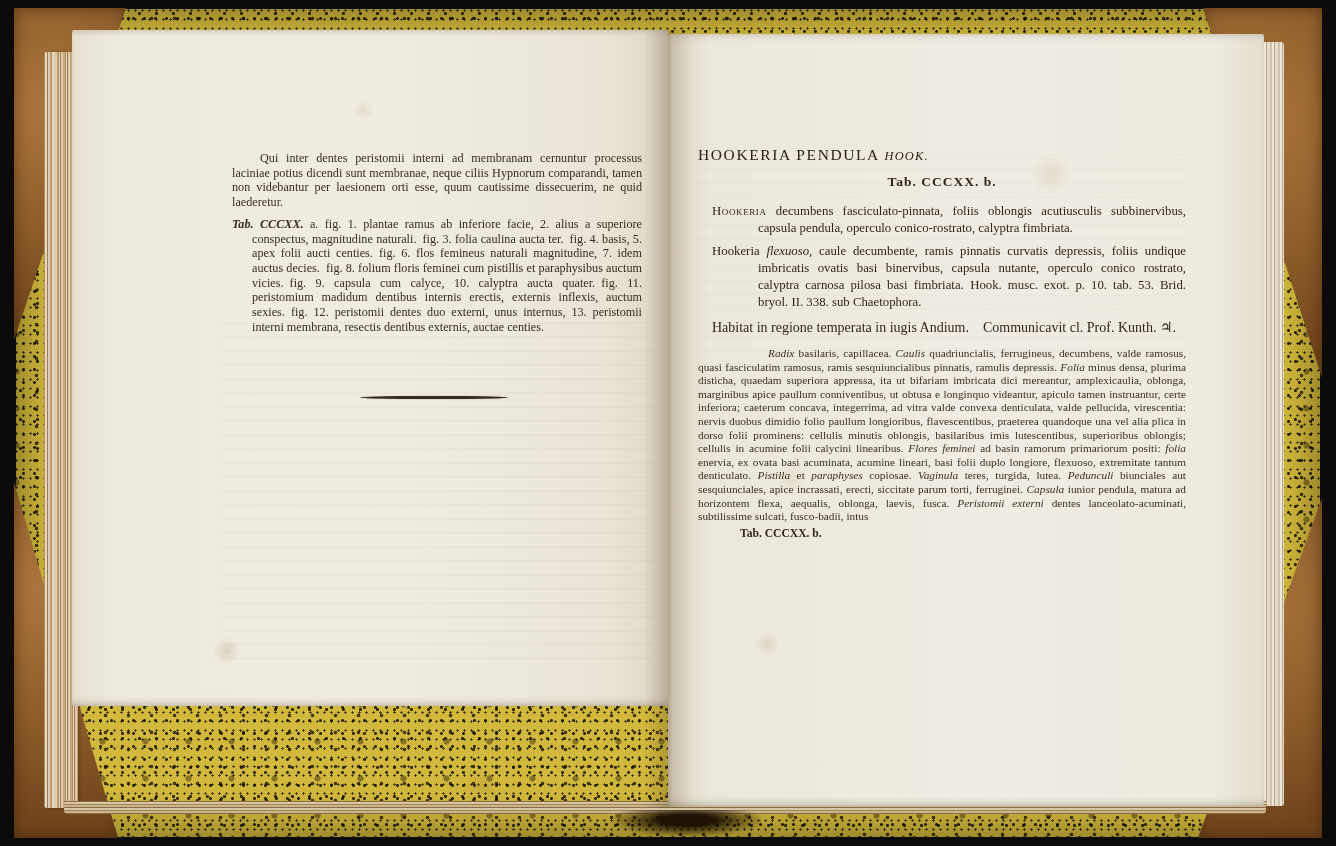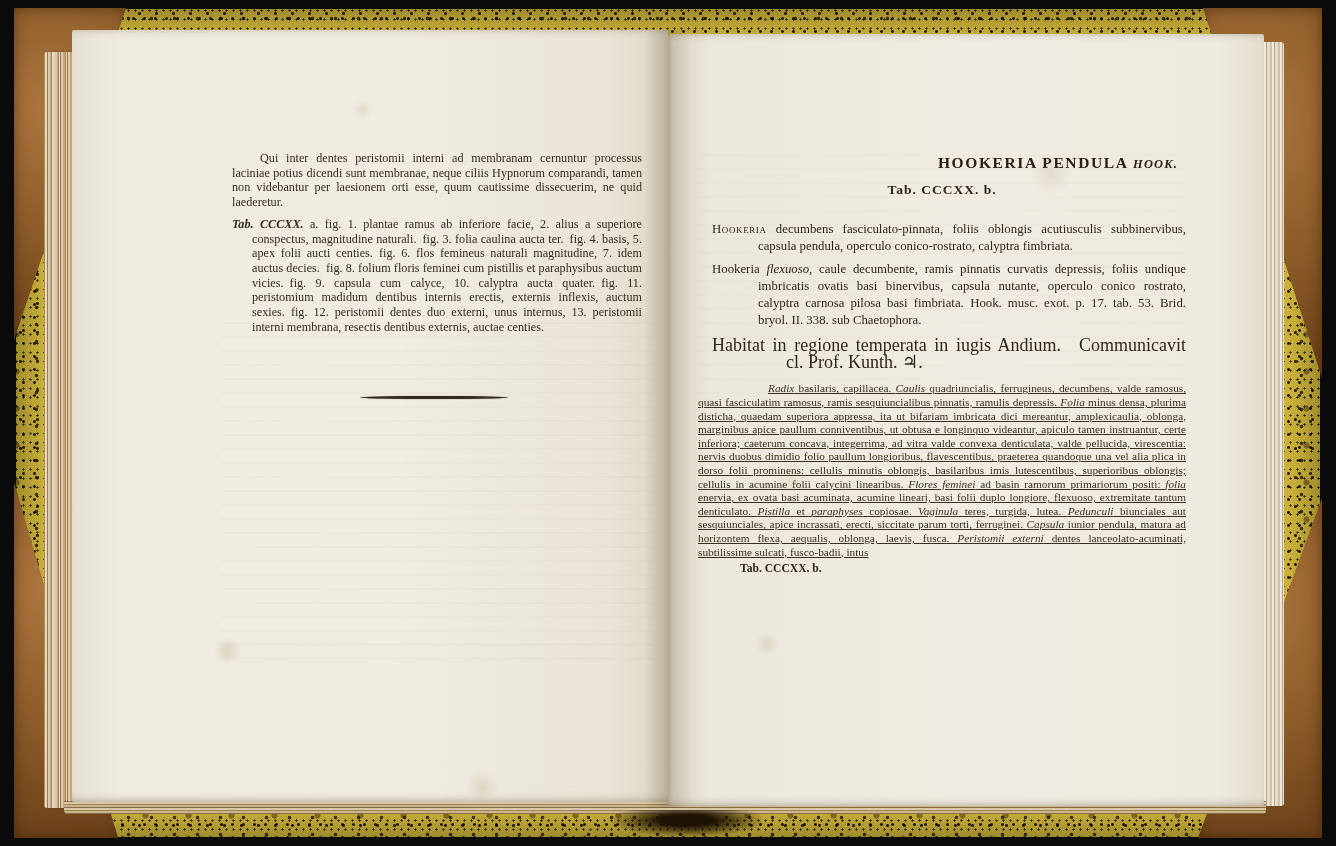--- a/index.html
+++ b/index.html
@@ -52,21 +52,21 @@
       #8a6c44 0 1.5px,#c9b58e 1.5px 3px,#a38254 3px 4.5px,#d8c7a4 4.5px 6px);
     border-radius:0 0 4px 4px;
   }
   .spine-tail{
     position:absolute;left:612px;top:810px;width:150px;height:26px;
     background:radial-gradient(ellipse at 50% 40%, #1e1204 25%, rgba(30,18,4,0) 75%);
   }
   
   .page{position:absolute;color:#33291e;}
   .page-left{
-    left:72px;top:30px;width:596px;height:772px;
+    left:72px;top:30px;width:596px;height:676px;
     background:linear-gradient(90deg,#e6e1d3,#efebe0 8%,#f0ece2 55%,#e9e4d6 90%,#ded6c4);
     border-radius:2px 0 0 2px;
     box-shadow:inset 0 6px 10px -8px rgba(90,70,40,.5), inset 0 -8px 10px -8px rgba(90,70,40,.5);
   }
   .page-right{
     left:668px;top:34px;width:596px;height:772px;
     background:linear-gradient(90deg,#d9d1bd,#ebe7db 7%,#f0ece3 50%,#eeeae0 92%,#e4ddcd);
     border-radius:0 2px 2px 0;
     box-shadow:inset 0 6px 10px -8px rgba(90,70,40,.5), inset 0 -8px 10px -8px rgba(90,70,40,.5);
   }
@@ -83,40 +83,40 @@
   .p-intro{margin:0 0 7px 0;text-indent:28px;}
   .p-tab{margin:0;padding-left:20px;text-indent:-20px;}
   .rule{
     position:absolute;left:288px;top:366px;width:148px;height:3px;
     background:#332b1f;border-radius:50%;
     box-shadow:0 0 1px rgba(40,30,10,.7);
   }
   
   .rp-text{position:absolute;left:30px;top:112px;width:488px;color:#30261a;}
   .rp-title{
-    text-align:right;font-size:15.5px;font-weight:bold;letter-spacing:1.6px;
-    margin:8px;color:#2a2014;
+    text-align:left;font-size:15.5px;font-weight:normal;letter-spacing:1.6px;
+    margin:0;color:#2a2014;
   }
   .rp-subtitle{
     text-align:center;font-size:13.5px;font-weight:bold;letter-spacing:1px;
     margin:10px 0 0 0;
   }
   .p-diag,.p-syn{
     font-size:12.8px;line-height:17.3px;text-align:justify;
     padding-left:60px;text-indent:-46px;margin:0;
   }
-  .p-diag{margin-top:23px;}
+  .p-diag{margin-top:13px;}
   .p-syn{margin-top:5px;}
   .p-hab{
-    font-size:18px;line-height:17.3px;text-align:justify;
+    font-size:14px;line-height:17.3px;text-align:justify;
     padding-left:88px;text-indent:-74px;margin:7px 0 11px 0;
   }
   .p-desc{
     font-size:11.3px;line-height:13.6px;text-align:justify;
-    text-indent:70px;margin:10px 0 0 0;color:#39301f;text-decoration:underline;
+    text-indent:70px;margin:10px 0 0 0;color:#39301f;
   }
   .p-sig{margin:3px 0 0 42px;font-weight:bold;font-size:11.6px;}
   
   .sg-i{font-style:italic;}
   .sg-b{font-weight:bold;font-style:italic;}
   .sg-sc{font-variant:small-caps;letter-spacing:.6px;}
   .sg-sm{font-size:.8em;letter-spacing:1.2px;}
   
   .stain{position:absolute;border-radius:50%;pointer-events:none;}
   .ghost{
@@ -154,20 +154,20 @@
 <div class="page page-right">
   <div class="ghost" style="left:30px;top:120px;width:488px;height:240px;opacity:.35;"></div>
   <div class="stain" style="left:360px;top:120px;width:46px;height:40px;background:radial-gradient(circle,rgba(160,130,80,.14),rgba(160,130,80,0) 70%);"></div>
   <div class="stain" style="left:86px;top:598px;width:26px;height:24px;background:radial-gradient(circle,rgba(150,120,70,.16),rgba(150,120,70,0) 70%);"></div>
   <div class="stain" style="left:106px;top:432px;width:34px;height:26px;background:radial-gradient(circle,rgba(170,140,90,.13),rgba(170,140,90,0) 70%);"></div>
 
   <div class="rp-text">
     <h1 class="rp-title"><span>HOOKERIA PENDULA </span><span class="sg-i sg-sm">HOOK.</span></h1>
     <h2 class="rp-subtitle">Tab. CCCXX. b.</h2>
     <p class="p-diag"><span class="sg-sc">Hookeria</span><span> decumbens fasciculato-pinnata, foliis oblongis acutiusculis subbinervibus, capsula pendula, operculo conico-rostrato, calyptra fimbriata.</span></p>
-    <p class="p-syn"><span>Hookeria </span><span class="sg-i">flexuoso</span><span>, caule decumbente, ramis pinnatis curvatis depressis, foliis undique imbricatis ovatis basi binervibus, capsula nutante, operculo conico rostrato, calyptra carnosa pilosa basi fimbriata. Hook. musc. exot. p. 17. tab. 53. Brid. bryol. II. 338. sub Chaetophora.</span></p>
+    <p class="p-syn"><span>Hookeria </span><span class="sg-i">flexuoso</span><span>, caule decumbente, ramis pinnatis curvatis depressis, foliis undique imbricatis ovatis basi binervibus, capsula nutante, operculo conico rostrato, calyptra carnosa pilosa basi fimbriata. Hook. musc. exot. p. 10. tab. 53. Brid. bryol. II. 338. sub Chaetophora.</span></p>
     <p class="p-hab"><span>Habitat in regione temperata in iugis Andium. Communicavit cl. Prof. Kunth. ♃.</span></p>
     <p class="p-desc"><span class="sg-i">Radix</span><span> basilaris, capillacea. </span><span class="sg-i">Caulis</span><span> quadriuncialis, ferrugineus, decumbens, valde ramosus, quasi fasciculatim ramosus, ramis sesquiuncialibus pinnatis, ramulis depressis. </span><span class="sg-i">Folia</span><span> minus densa, plurima disticha, quaedam superiora appressa, ita ut bifariam imbricata dici mereantur, amplexicaulia, oblonga, marginibus apice paullum conniventibus, ut obtusa e longinquo videantur, apiculo tamen instruantur, certe inferiora; caeterum concava, integerrima, ad vitra valde convexa denticulata, valde pellucida, virescentia: nervis duobus dimidio folio paullum longioribus, flavescentibus, praeterea quandoque una vel alia plica in dorso folii prominens: cellulis minutis oblongis, basilaribus imis lutescentibus, superioribus oblongis; cellulis in acumine folii calycini linearibus. </span><span class="sg-i">Flores feminei</span><span> ad basin ramorum primariorum positi: </span><span class="sg-i">folia</span><span> enervia, ex ovata basi acuminata, acumine lineari, basi folii duplo longiore, flexuoso, extremitate tantum denticulato. </span><span class="sg-i">Pistilla</span><span> et </span><span class="sg-i">paraphyses</span><span> copiosae. </span><span class="sg-i">Vaginula</span><span> teres, turgida, lutea. </span><span class="sg-i">Pedunculi</span><span> biunciales aut sesquiunciales, apice incrassati, erecti, siccitate parum torti, ferruginei. </span><span class="sg-i">Capsula</span><span> iunior pendula, matura ad horizontem flexa, aequalis, oblonga, laevis, fusca. </span><span class="sg-i">Peristomii externi</span><span> dentes lanceolato-acuminati, subtilissime sulcati, fusco-badii, intus</span></p>
     <p class="p-sig">Tab. CCCXX. b.</p>
   </div>
 </div>
 
 <div class="gutter"></div>
 
 </body></html>

